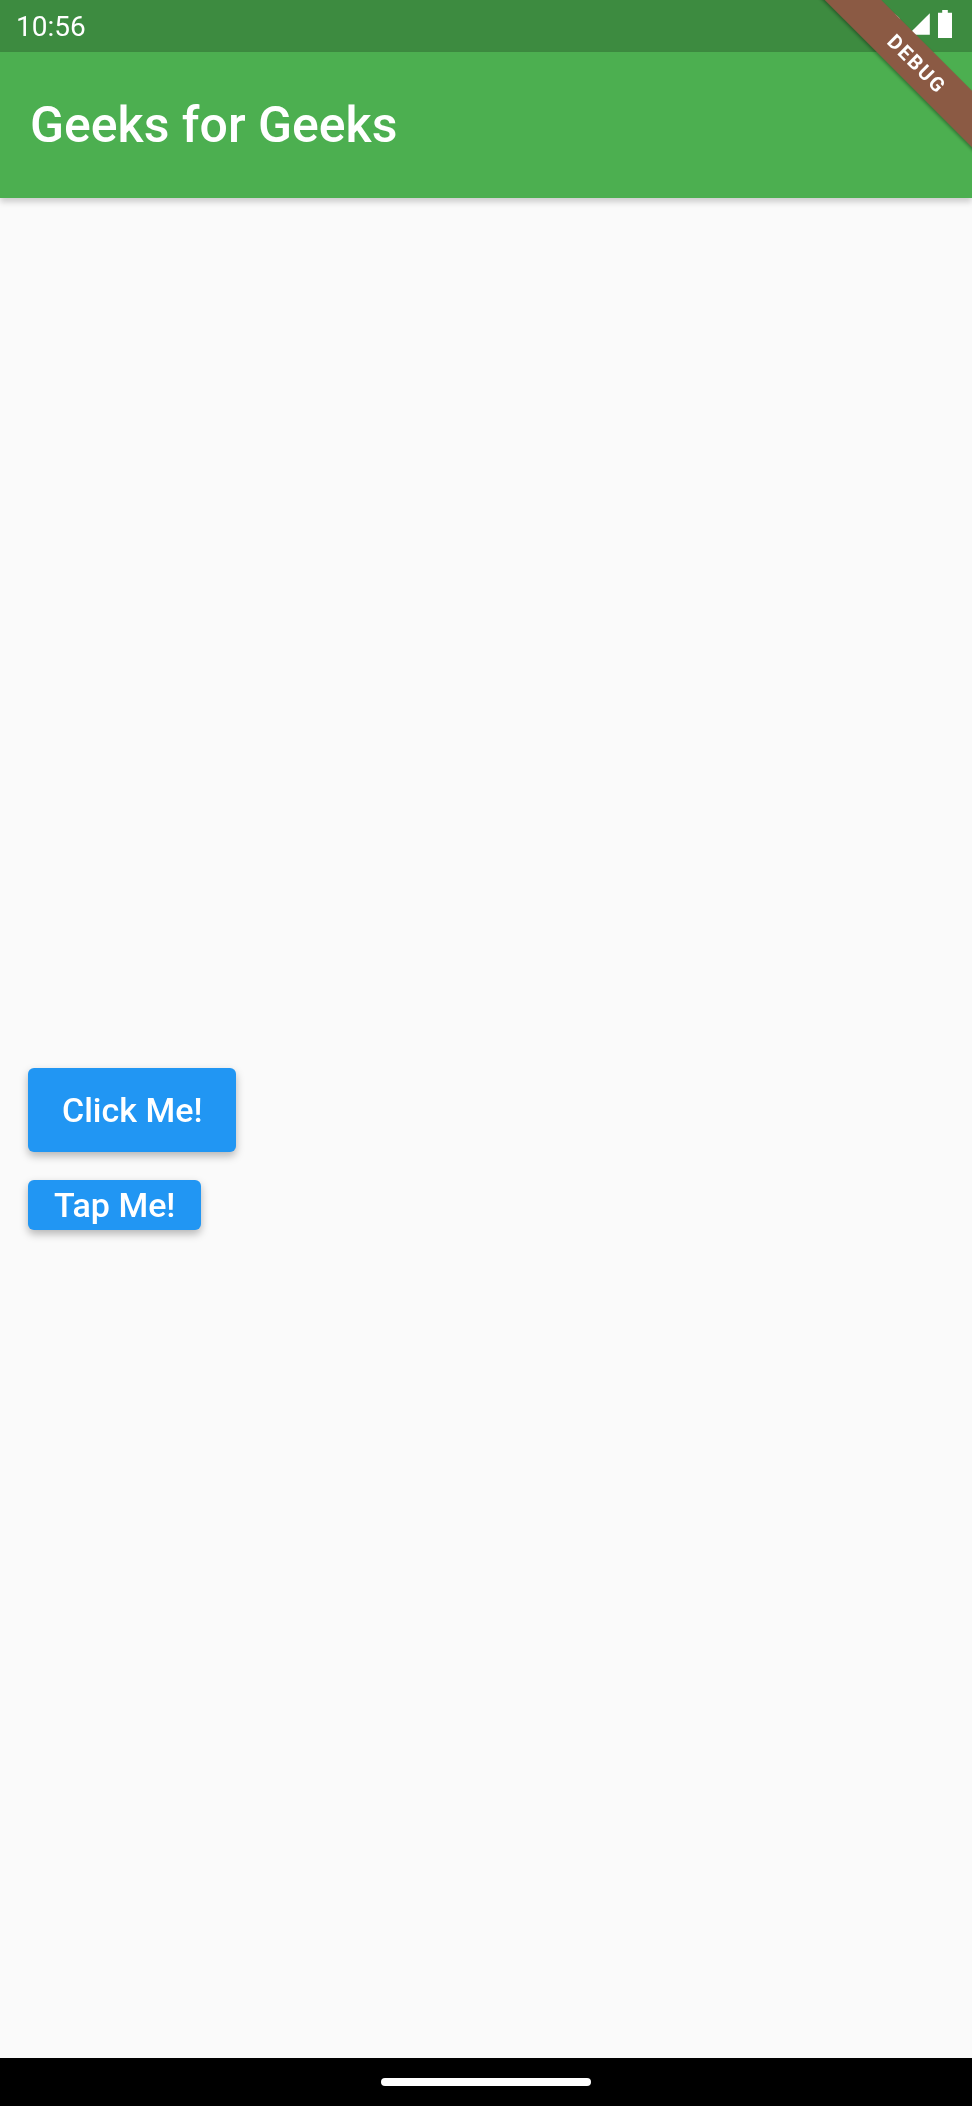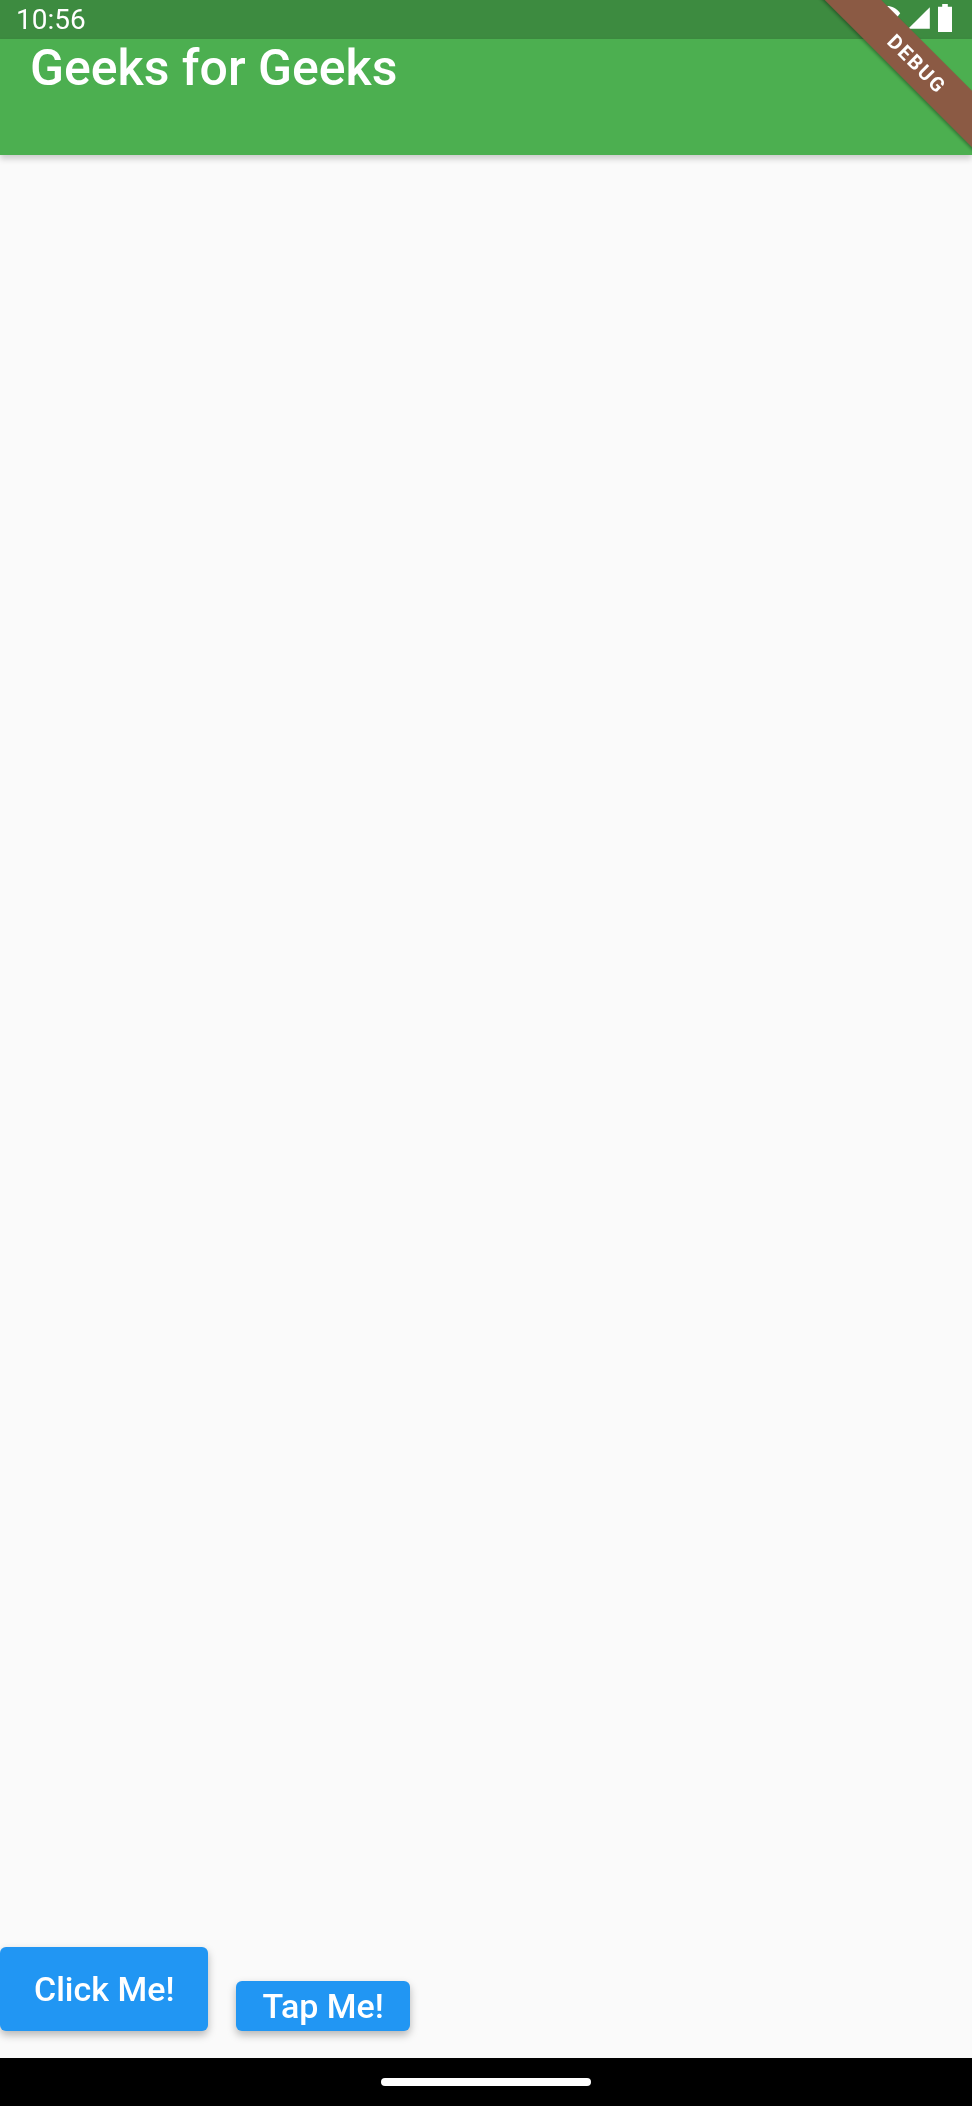--- a/index.html
+++ b/index.html
@@ -12,21 +12,21 @@
     width: 972px;
     height: 2106px;
     font-family: Roboto, -apple-system, BlinkMacSystemFont, "Segoe UI", Arial, sans-serif;
     background: #fafafa;
     position: relative;
     overflow: hidden;
   }
 
   
   .status-bar {
-    height: 39px;
+    height: 52px;
     background: #3d8b40;
     display: flex;
     align-items: center;
     justify-content: space-between;
     padding: 0 18px 0 16px;
     color: #ffffff;
     position: relative;
   }
 
   .status-time {
@@ -39,23 +39,24 @@
     align-items: center;
     gap: 4px;
   }
 
   .status-icons svg {
     fill: #ffffff;
   }
 
   
   .app-bar {
-    height: 116px;
+    height: 146px;
     background: #4caf50;
     display: flex;
+    align-items: center;
     padding-left: 30px;
     box-shadow: 0 4px 6px rgba(0,0,0,0.18);
     position: relative;
   }
 
   .app-title {
     color: #ffffff;
     font-size: 50px;
     font-weight: 500;
   }
@@ -76,26 +77,27 @@
     letter-spacing: 2px;
     transform: rotate(45deg);
     z-index: 50;
     box-shadow: 0 2px 3px rgba(0,0,0,0.3);
   }
 
   
   .body-area {
     height: calc(2106px - 52px - 130px - 48px);
     display: flex;
-    flex-direction: row;
-    align-items: flex-end;
+    flex-direction: column;
+    align-items: flex-start;
     justify-content: flex-start;
     padding-top: 870px;
     gap: 28px;
     background: #fafafa;
+    margin-left: 28px;
   }
 
   .raised-button {
     background: #2196f3;
     color: #ffffff;
     border: none;
     border-radius: 6px;
     font-size: 34px;
     font-weight: 500;
     padding: 22px 34px;

